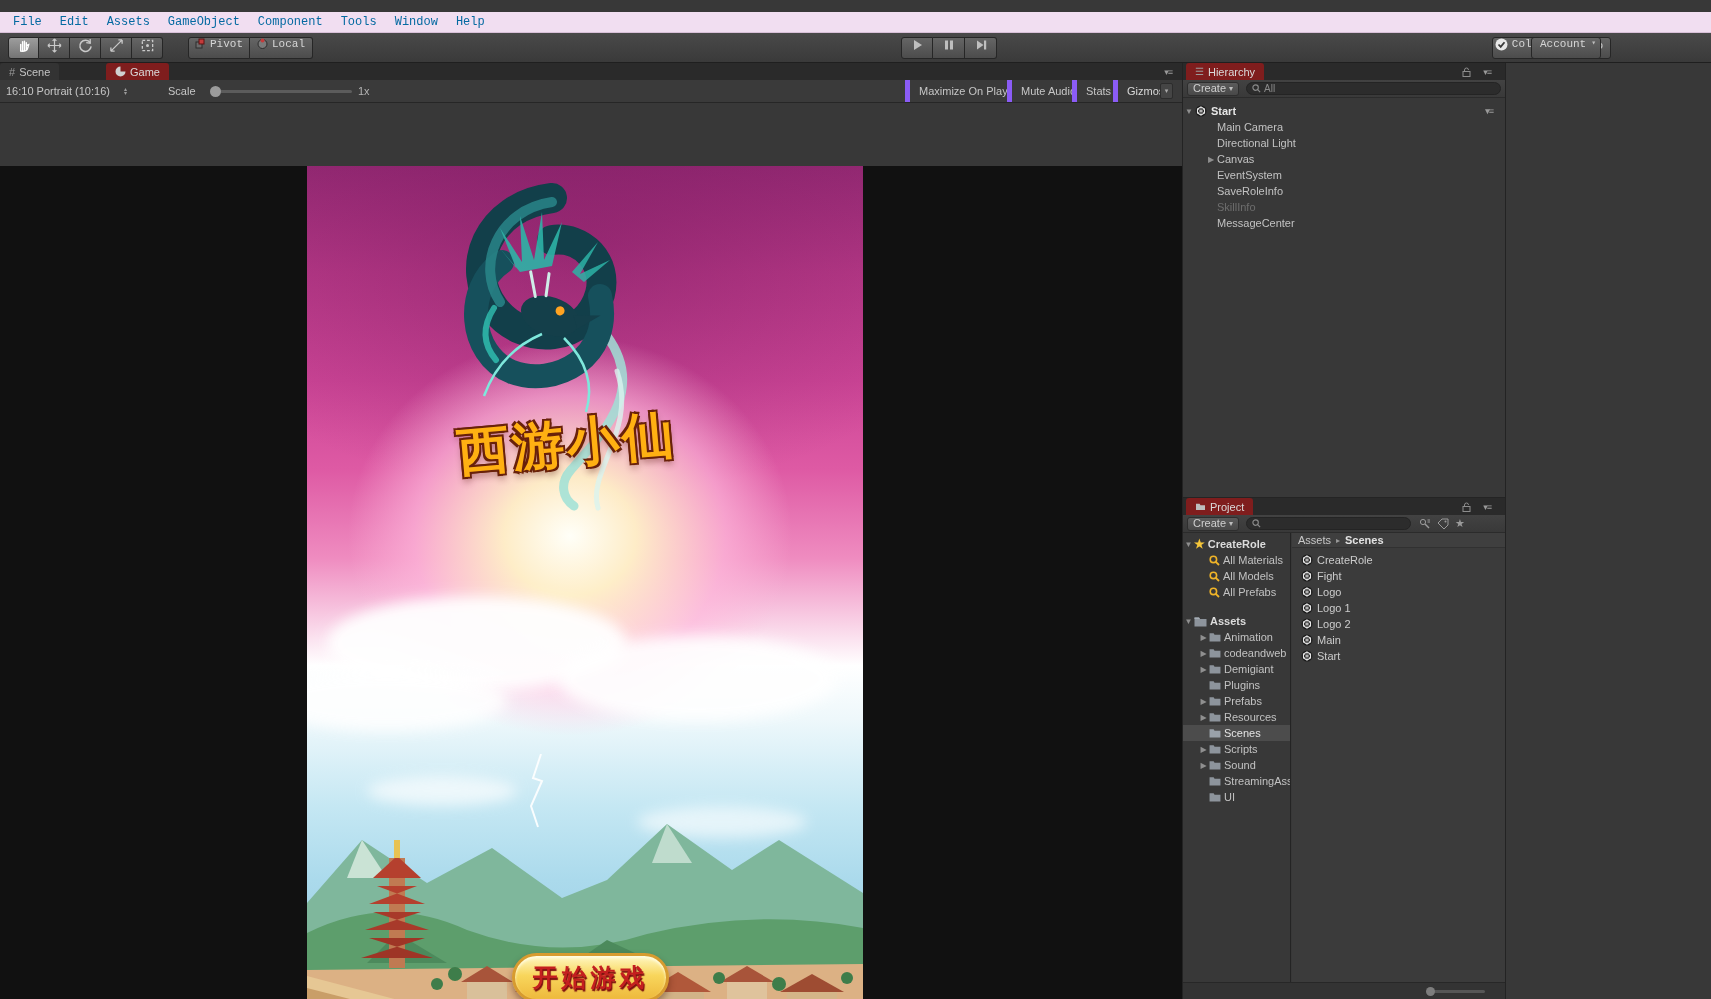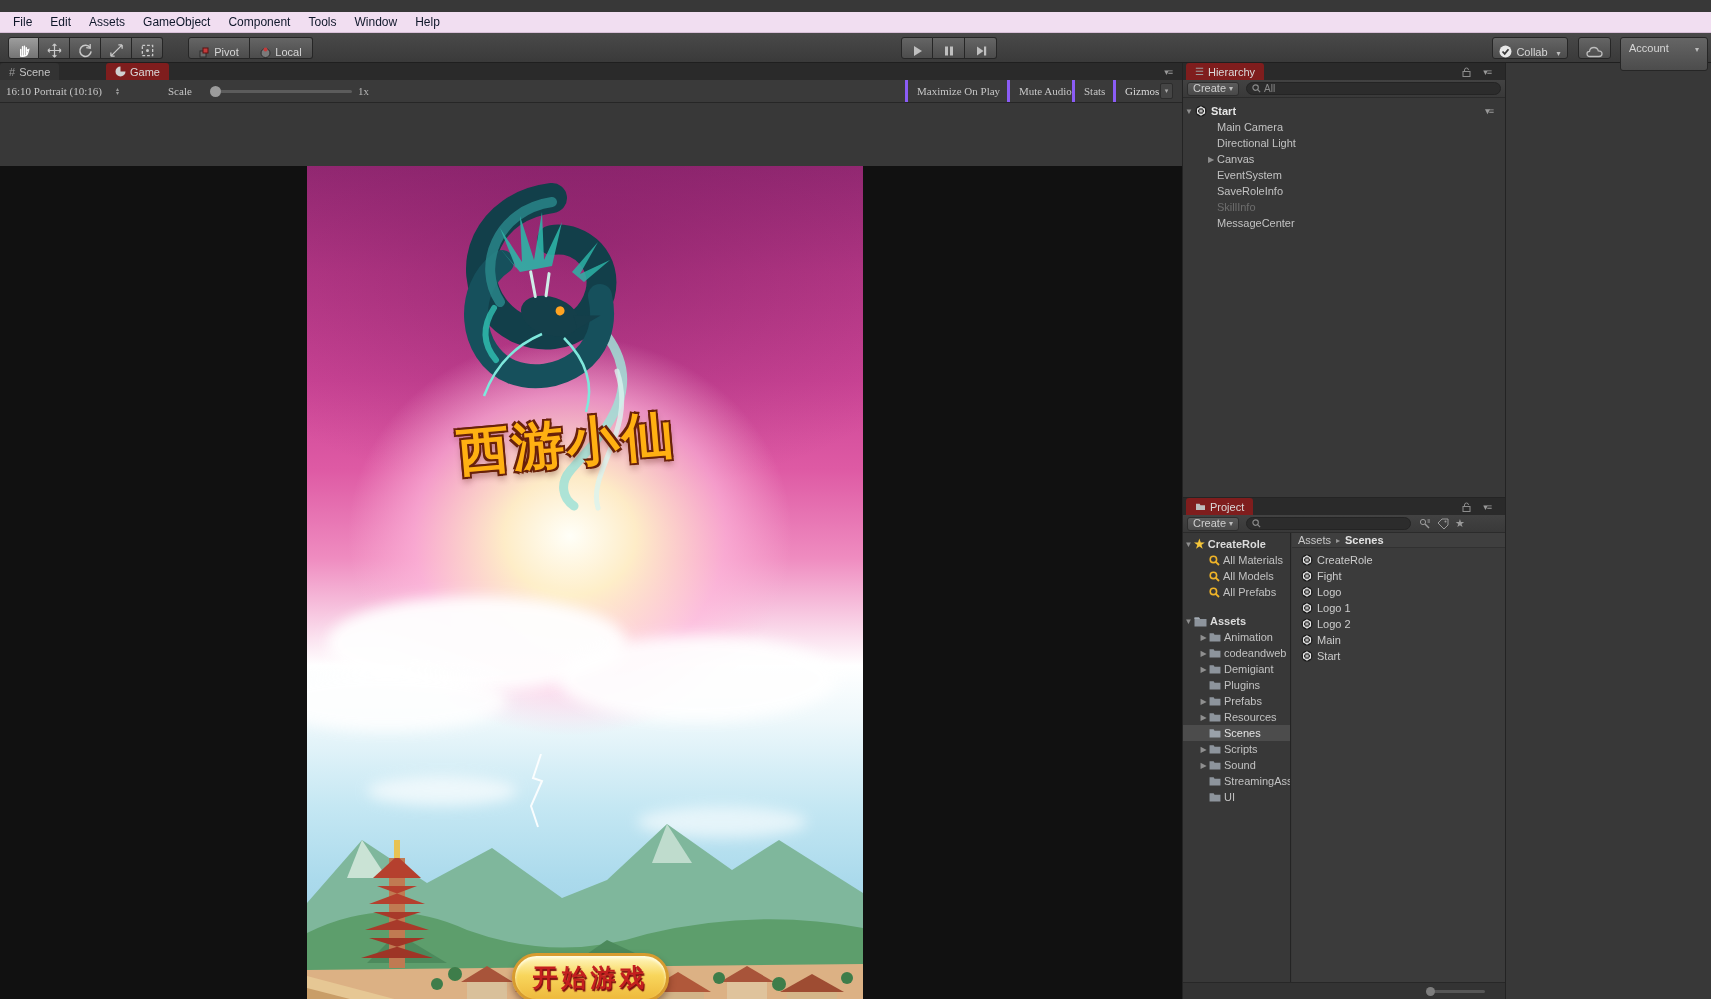--- a/index.html
+++ b/index.html
@@ -9,27 +9,27 @@
 
   
   .titlebar { position:absolute; top:0; left:0; width:100%; height:12px; background:#e6d2e6; overflow:hidden; }
   .titlebar .appicon { position:absolute; left:3px; top:1px; width:11px; height:11px; }
   .title-sel { position:absolute; left:18px; top:-6px; height:18px; line-height:18px; padding:0 3px;
                background:#4a97d9; color:#10314f; font-size:12px; white-space:nowrap; }
 
   
   .menubar { position:absolute; top:12px; left:0; width:100%; height:21px; background:#f1def1;
              border-bottom:1px solid #d8c0d8; display:flex; align-items:center; padding-left:4px; }
-  .menu-item { padding:0 9px; font-size:12px; color:#0f172a; height:100%; display:flex; align-items:center; cursor:default; }
+  .menu-item { padding:0 9px; font-size:12px; color:#0369a1; height:100%; display:flex; align-items:center; cursor:default;font-family:Liberation Mono, monospace; }
 
   
   .toolbar { position:absolute; top:33px; left:0; width:100%; height:30px;
              background:linear-gradient(#494949,#3a3a3a); border-bottom:1px solid #1f1f1f; }
   .tbtn { position:absolute; top:4px; height:22px; background:linear-gradient(#656565,#4c4c4c);
-          border:1px solid #262626; display:flex; align-items:flex-end; justify-content:center; color:#d6d6d6; font-size:11px; }
+          border:1px solid #262626; display:flex; align-items:flex-start; justify-content:center; color:#d6d6d6; font-size:11px;font-family:Liberation Mono, monospace; }
   .tbtn.sel { background:linear-gradient(#9d9d9d,#747474); }
   .grp-l { border-radius:3px 0 0 3px; } .grp-m { border-radius:0; border-left:none; }
   .grp-r { border-radius:0 3px 3px 0; border-left:none; }
   .tbtn svg { display:block; }
   .dd-arrow { font-size:8px; color:#bdbdbd; margin-left:5px; }
 
   
   .panel { position:absolute; background:#383838; }
   .tabrow { position:relative; height:17px; background:#2a2a2a; }
   .tab { position:absolute; top:0; height:17px; display:flex; align-items:center; gap:4px; padding:0 9px;
@@ -66,24 +66,24 @@
               font-size:11px; color:#c8c8c8; padding:0 6px; gap:5px; }
   .crumbbar b { color:#e2e2e2; }
   .frow { height:16px; display:flex; align-items:center; font-size:11px; color:#cscsc; color:#cccccc; padding-left:9px; }
   .proj-bottom { position:absolute; left:0; right:0; bottom:0; height:17px; background:#333333; border-top:1px solid #272727; }
   .zoomslider { position:absolute; right:20px; top:7px; width:58px; height:3px; background:#565656; border-radius:2px; }
   .zoomslider .knob { position:absolute; left:-1px; top:-3px; width:9px; height:9px; border-radius:50%; background:#7d7d7d; }
 
   
   .game-toolbar { position:absolute; top:80px; left:0; width:1182px; height:23px; background:#3a3a3a;
                   border-bottom:1px solid #262626; font-size:11px; color:#c6c6c6; }
-  .gt-item { position:absolute; top:0; height:22px; display:flex; align-items:center;font-family:Liberation Serif, serif; }
+  .gt-item { position:absolute; top:0; height:22px; display:flex; align-items:center; }
   .slider-track { position:absolute; left:212px; top:10px; width:140px; height:3px; background:#5c5c5c; border-radius:2px; }
   .slider-knob { position:absolute; left:-2px; top:-4px; width:11px; height:11px; border-radius:50%; background:#9b9b9b; }
-  .gt-right { border-left:3px solid #8b5cf6; padding:0 9px; }
+  .gt-right { border-left:5px solid #8b5cf6; padding:0 9px; }
   .gizmo-dd { position:absolute; top:3px; height:16px; width:13px; background:#454545; border:1px solid #2c2c2c;
               border-radius:2px; display:flex; align-items:center; justify-content:center; font-size:7px; color:#aaa; }
 
   
   .game-area { position:absolute; top:103px; left:0; width:1182px; height:896px; background:#111111; }
   .viewport { position:absolute; left:307px; top:0; width:556px; height:892px; overflow:hidden;
     background:
       radial-gradient(ellipse 300px 270px at 263px 370px, rgba(255,255,248,1) 0%, rgba(255,242,200,.95) 22%, rgba(255,186,220,.65) 52%, rgba(255,160,205,0) 74%),
       radial-gradient(ellipse 700px 420px at 270px 80px, rgba(118,22,92,.45) 0%, rgba(118,22,92,0) 60%),
       linear-gradient(180deg,#952a74 0%, #b83a88 12%, #cc4596 24%, #de5aa4 34%, #ef8cc0 44%, #ffffff 56%, #eef8fb 62%, #c4e7f3 72%, #abdaec 80%, #a5d5e9 84%, #b7dff0 100%);
@@ -190,21 +190,21 @@
           <path d="M3.5 6.5 L5.7 8.8 L9.5 4.2" fill="none" stroke="#3a3a3a" stroke-width="1.8"></path>
         </svg>
       <span>Collab</span>
       <span class="dd-arrow">▾</span>
     </div>
     <div class="tbtn" style="left:1578px;width:33px;border-radius:3px;">
       <svg width="17" height="12" viewBox="0 0 17 12">
           <path d="M4 10.5 C1.8 10.5 1 9 1 7.8 C1 6.4 2.2 5.4 3.5 5.4 C3.8 3 5.7 1.5 8 1.5 C10.1 1.5 11.8 2.8 12.3 4.8 C14.3 4.8 16 6 16 7.8 C16 9.4 14.8 10.5 13 10.5 Z" fill="none" stroke="#bdbdbd" stroke-width="1.3"></path>
         </svg>
     </div>
-    <div class="tbtn" style="left:1620px;width:88px;border-radius:3px;justify-content:space-between;padding:16px 8px;">
+    <div class="tbtn" style="left:1531px;width:70px;border-radius:3px;justify-content:space-between;padding:0 8px;">
       <span>Account</span>
       <span class="dd-arrow">▾</span>
     </div>
   </div>
 
   <div class="panel" style="left:0;top:63px;width:1182px;height:936px;">
     <div class="tabrow">
       <div class="tab" style="left:0;">
         <span style="color:#9a9a9a;font-size:11px;">#</span>
         <span>Scene</span>

